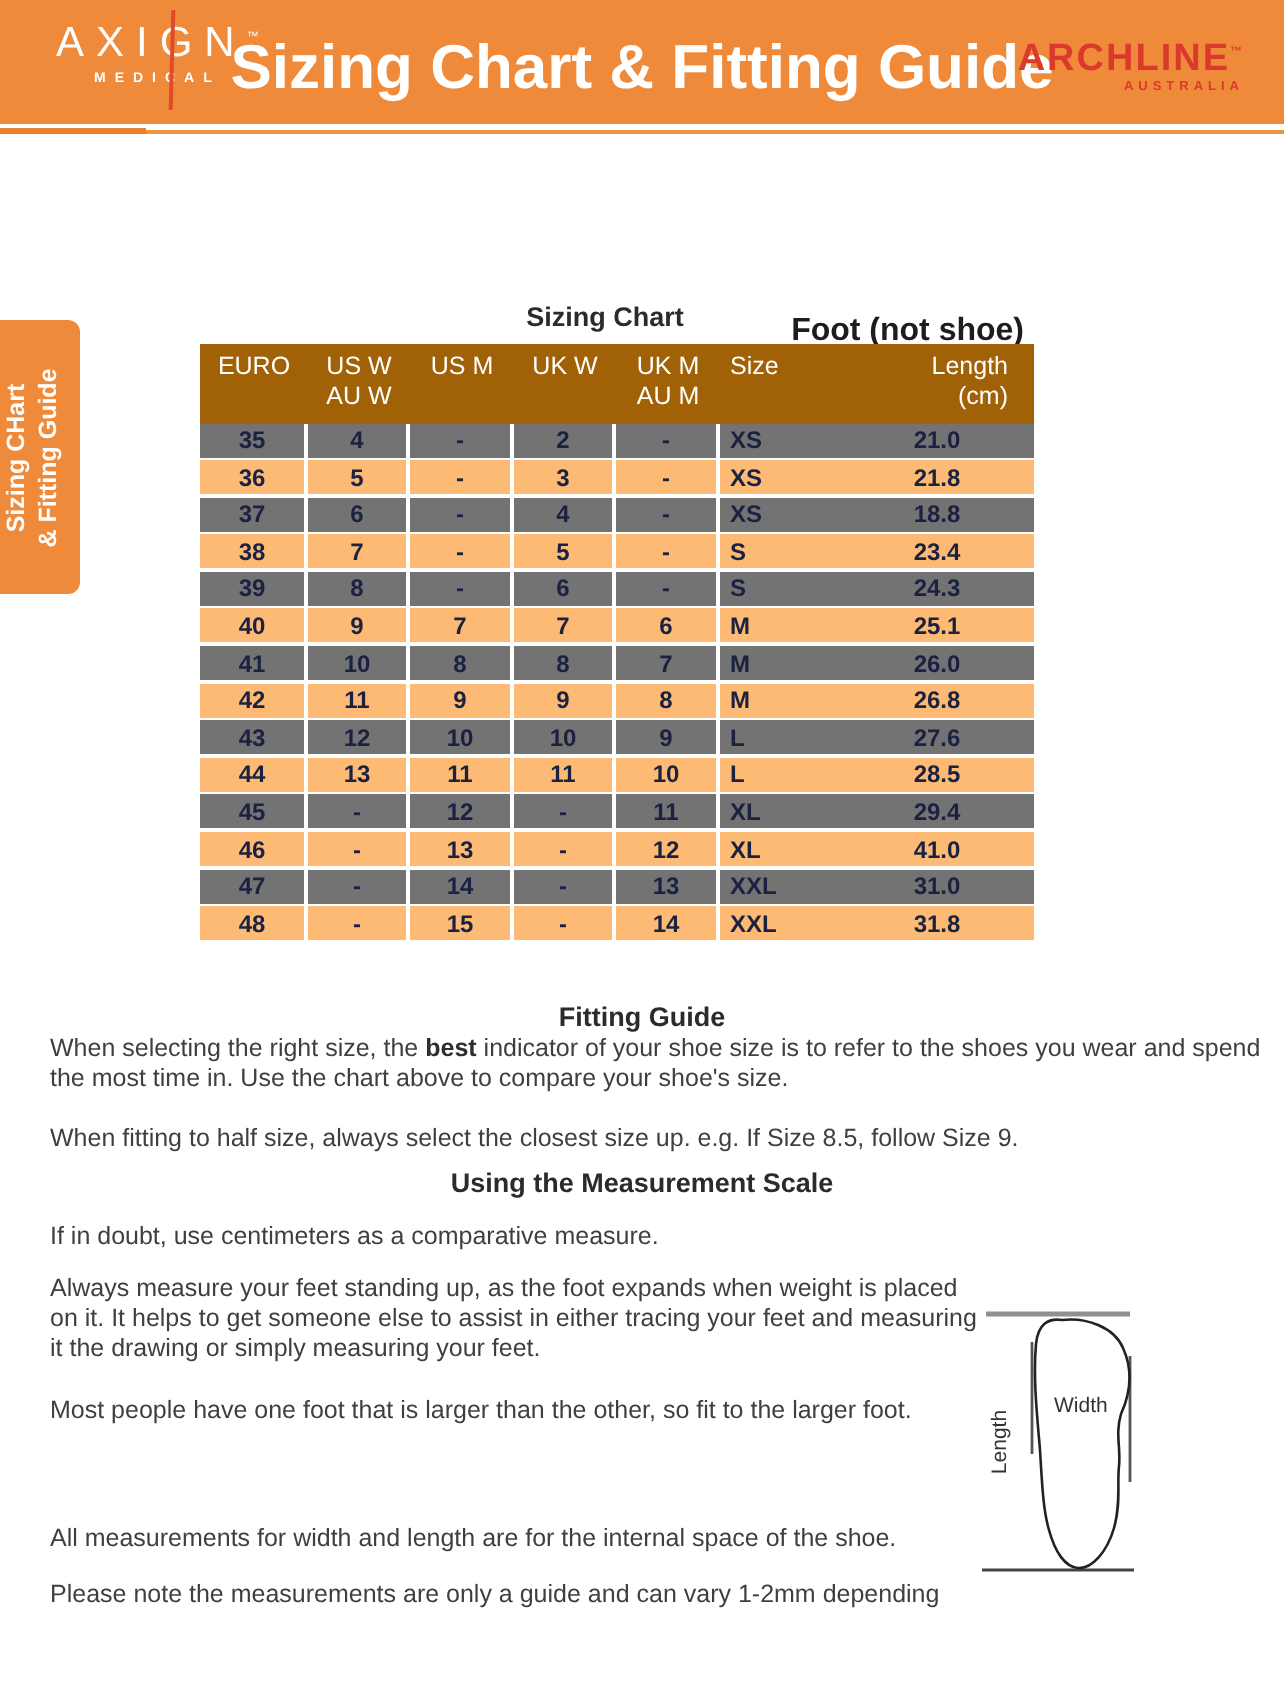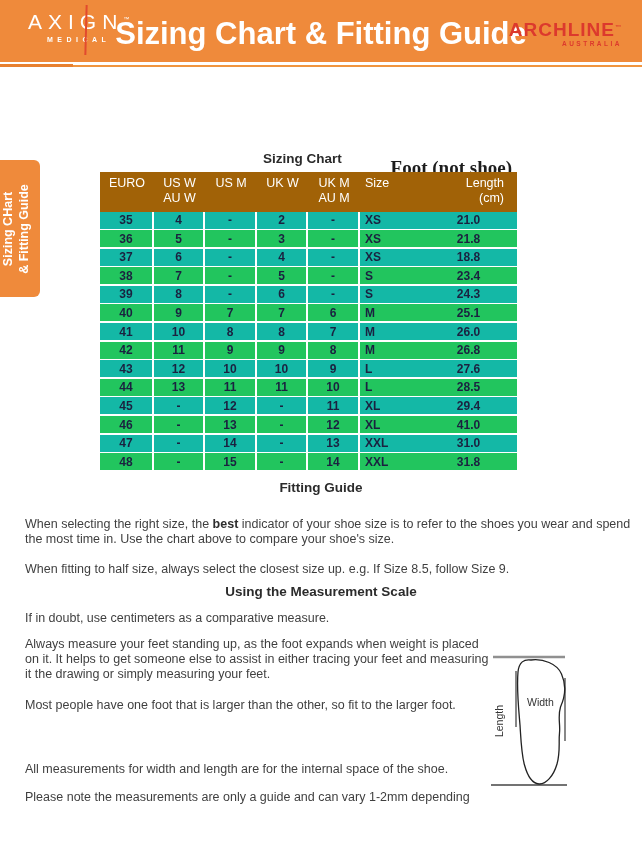--- a/index.html
+++ b/index.html
@@ -26,43 +26,43 @@
   
   .side-tab{position:absolute;left:0;top:160px;width:40px;height:137px;background:#EF8A3B;
             border-radius:0 6px 6px 0;}
   .side-tab-text{position:absolute;left:50%;top:50%;width:137px;height:40px;
                  transform:translate(-50%,-50%) rotate(-90deg);
                  color:#fff;font-weight:700;font-size:12.5px;line-height:1.3;text-align:center;}
 
   
   .chart-heading{position:absolute;left:230px;top:151px;width:145px;text-align:center;
                  font-size:13.5px;font-weight:700;color:#2b2b2b;}
-  .foot-note{position:absolute;right:130px;top:157px;font-size:19px;font-weight:700;color:#1d1d1d;font-family:Liberation Serif, serif;}
+  .foot-note{position:absolute;right:130px;top:157px;font-size:16px;font-weight:700;color:#1d1d1d;}
 
   
   .sizing-table{position:absolute;left:100px;top:172px;width:417px;}
   .thead{display:flex;background:#a16207;color:#fff;font-weight:400;font-size:12.5px;
          padding:4px 0 6px;line-height:1.18;}
   .thead .thcell span{display:block;}
   .tcell,.thcell{box-sizing:border-box;text-align:center;}
   .c0{width:54px;} .c1{width:51px;} .c2{width:52px;} .c3{width:51px;} .c4{width:52px;}
   .c5{width:60px;text-align:left;padding-left:5px;}
   .c6{width:97px;}
   .thead .c6{text-align:right;padding-right:13px;}
   .trow{display:flex;height:17px;margin-bottom:1.6px;font-weight:700;font-size:12px;color:#1b2140;}
   .trow .tcell{display:flex;align-items:center;justify-content:center;height:100%;}
   .trow .c0,.trow .c1,.trow .c2,.trow .c3,.trow .c4{border-right:2px solid #fff;}
   .trow .c5{justify-content:flex-start;}
-  .row-odd{background:#14b8a6;}
-  .row-even{background:#22c55e;}
+  .row-odd{background:#737373;}
+  .row-even{background:#fdba74;}
 
   
   .center-heading{position:absolute;left:0;width:642px;text-align:center;
                   font-size:13.5px;font-weight:700;color:#2b2b2b;}
-  .fitting-heading{top:480px;}
+  .fitting-heading{top:501px;}
   .measure-heading{top:584px;}
   .para{position:absolute;left:25px;font-size:12.5px;color:#3f3f3f;line-height:15px;}
   .para .line{white-space:nowrap;}
   .p1{top:517px;} .p2{top:562px;} .p3{top:611px;} .p4{top:637px;}
   .p5{top:698px;} .p6{top:762px;} .p7{top:790px;}
   .bold{font-weight:700;color:#2e2e2e;}
 
   
   .foot-diagram{position:absolute;left:487px;top:645px;width:96px;height:146px;}
 </style>

